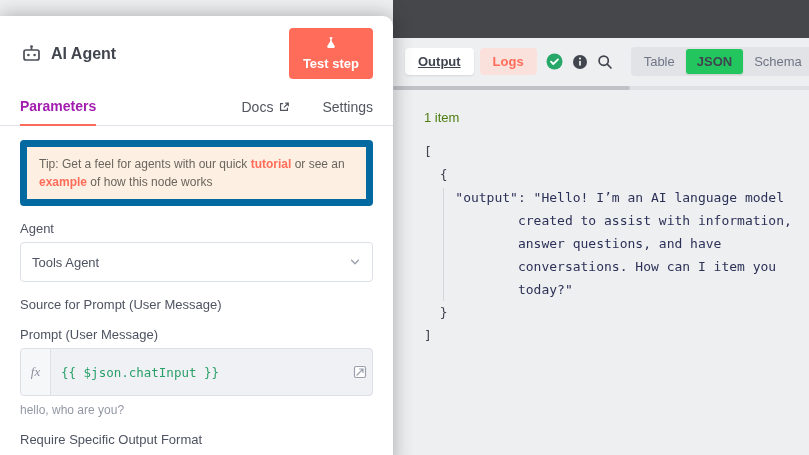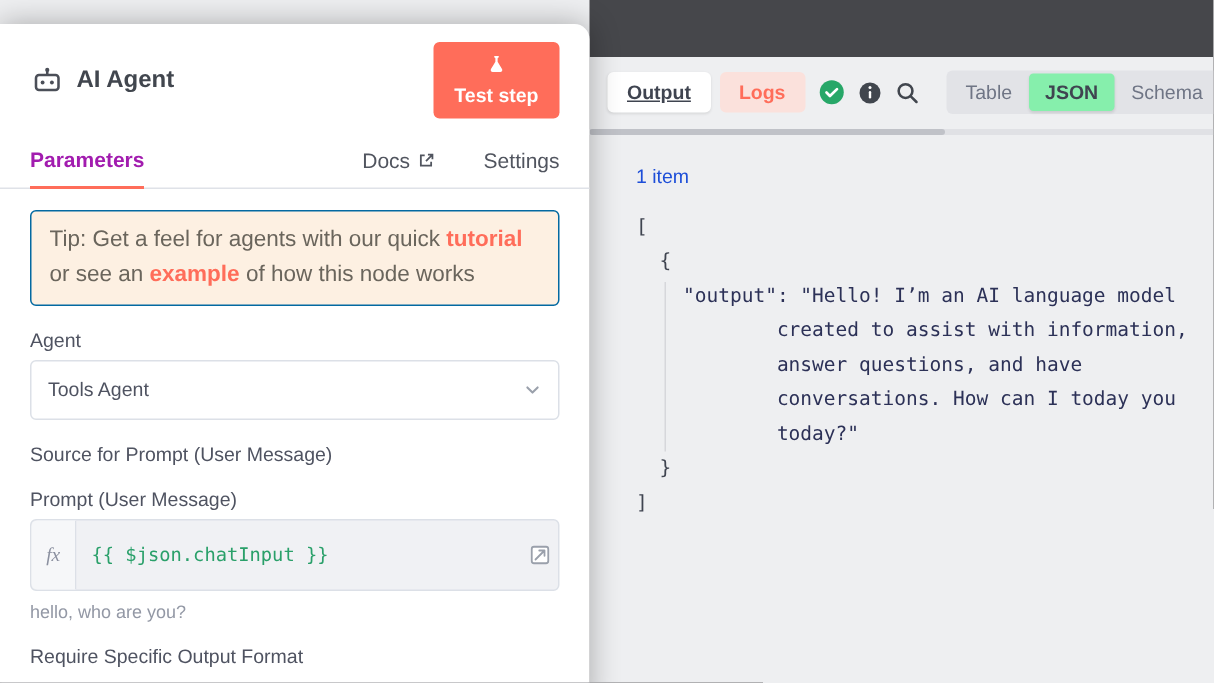--- a/index.html
+++ b/index.html
@@ -13,26 +13,26 @@
   .controls { display:flex; align-items:center; padding:9px 10px 7px 12px; gap:9px; }
   .pill { border:none; border-radius:4px; padding:6px 13px; font-size:13px; font-weight:600;
           font-family:inherit; cursor:pointer; }
   .pill.out { background:#ffffff; color:#3f4450; box-shadow:0 1px 2px rgba(0,0,0,.10);text-decoration:underline; }
   .pill.logs { background:#fbe1dc; color:#ff6d5a; margin-left:-3px; }
   .cicon { display:inline-flex; align-items:center; justify-content:center; }
   .spacer { flex:1; }
   .view-group { display:flex; background:#e2e3e7; border-radius:4px; padding:2px; margin-right:4px; }
   .view-group button { border:none; background:transparent; padding:5px 11px; font-size:13px;
           color:#6f7585; border-radius:3px; font-family:inherit; cursor:pointer; }
-  .view-group button.active { background:#86efac; color:#3f4450; font-weight:600;
+  .view-group button.active { background:#22c55e; color:#3f4450; font-weight:600;
           box-shadow:0 1px 2px rgba(0,0,0,.10); }
   .hscroll { height:4px; margin-top:3px; background:#e0e1e5; position:relative; }
   .hscroll .thumb { position:absolute; left:0; top:0; height:100%; width:57%;
           background:#c0c2c8; border-radius:2px; }
-  .items-count { margin:20px 0 0 31px; font-size:13px; color:#1d4ed8; }
+  .items-count { margin:20px 0 0 31px; font-size:13px; color:#4d7c0f; }
   .code { margin:15px 0 0 31px; position:relative; font-family:"DejaVu Sans Mono",monospace;
           font-size:13px; line-height:23px; color:#2c3157; }
   .code-line { white-space:pre; }
   .code-line.bracket { color:#3f4450; }
   .guide { position:absolute; left:19px; top:48px; width:1px; height:113px; background:#d6d7db; }
 
   
   .left-panel { position:absolute; left:0; top:16px; width:393px; height:455px; background:#ffffff;
           border-top-right-radius:10px; box-shadow:0 0 20px rgba(0,0,0,.30); }
   .header { display:flex; align-items:center; padding:12px 20px 5px 22px; }
@@ -40,22 +40,22 @@
   .title { font-size:16px; font-weight:700; color:#41464e; }
   .test-btn { margin-left:auto; display:inline-flex; align-items:center; gap:7px;
           background:#ff6d5a; color:#fff; border:none; border-radius:4px; padding:8px 14px;
           font-size:13px; font-weight:600; font-family:inherit; cursor:pointer;flex-direction:column; }
   .tabs { display:flex; align-items:flex-end; gap:32px; padding:5px 20px 0 20px;
           border-bottom:1px solid #dfe2e8; }
   .tab { font-size:14px; color:#51555f; padding:9px 0 10px; cursor:pointer; }
   .tab.active { color:#a21caf; font-weight:600; border-bottom:2px solid #ff6d5a; margin-bottom:-1px; }
   .tab.docs { margin-left:auto; display:flex; align-items:center; gap:5px; }
   .content { padding:14px 20px 0 20px; }
-  .tip { background:#fdf0e2; border:1px solid #0369a1; border-radius:4px; padding:8px 12px;
-          font-size:15px; line-height:1.52; color:#6a655c; }
+  .tip { background:#fdf0e2; border:7px solid #0369a1; border-radius:4px; padding:8px 12px;
+          font-size:12px; line-height:1.52; color:#6a655c; }
   .tip-link { color:#ff6d5a; font-weight:700; cursor:pointer; }
   .field-label { margin:15px 0 6px; font-size:13px; color:#4f5361; }
   .select { display:flex; align-items:center; justify-content:space-between; height:40px;
           padding:0 11px; border:1px solid #dce0e7; border-radius:4px; background:#fff;
           font-size:13px; color:#4f5361; cursor:pointer; }
   .expr { display:flex; align-items:center; border:1px solid #dce0e7; border-radius:4px;
           background:#f0f1f4; height:48px; position:relative; }
   .fx { align-self:stretch; width:30px; display:flex; align-items:center; justify-content:center;
           font-style:italic; color:#8b90a0; font-size:13px; border-right:1px solid #dce0e7;
           background:#f6f7f9; border-radius:4px 0 0 4px; font-family:"Liberation Serif",serif; }
@@ -109,21 +109,21 @@
         <div class="thumb"></div>
       </div>
       <div class="items-count">1 item</div>
       <div class="code">
         <div class="guide"></div>
         <div class="code-line bracket">[</div>
         <div class="code-line bracket">  {</div>
         <div class="code-line">    "output": "Hello! I’m an AI language model</div>
         <div class="code-line">            created to assist with information,</div>
         <div class="code-line">            answer questions, and have</div>
-        <div class="code-line">            conversations. How can I today you</div>
+        <div class="code-line">            conversations. How can I item you</div>
         <div class="code-line">            today?"</div>
         <div class="code-line bracket">  }</div>
         <div class="code-line bracket">]</div>
       </div>
     </div>
   </div>
 
   <div class="left-panel">
     <div class="header">
       <span class="robot">

